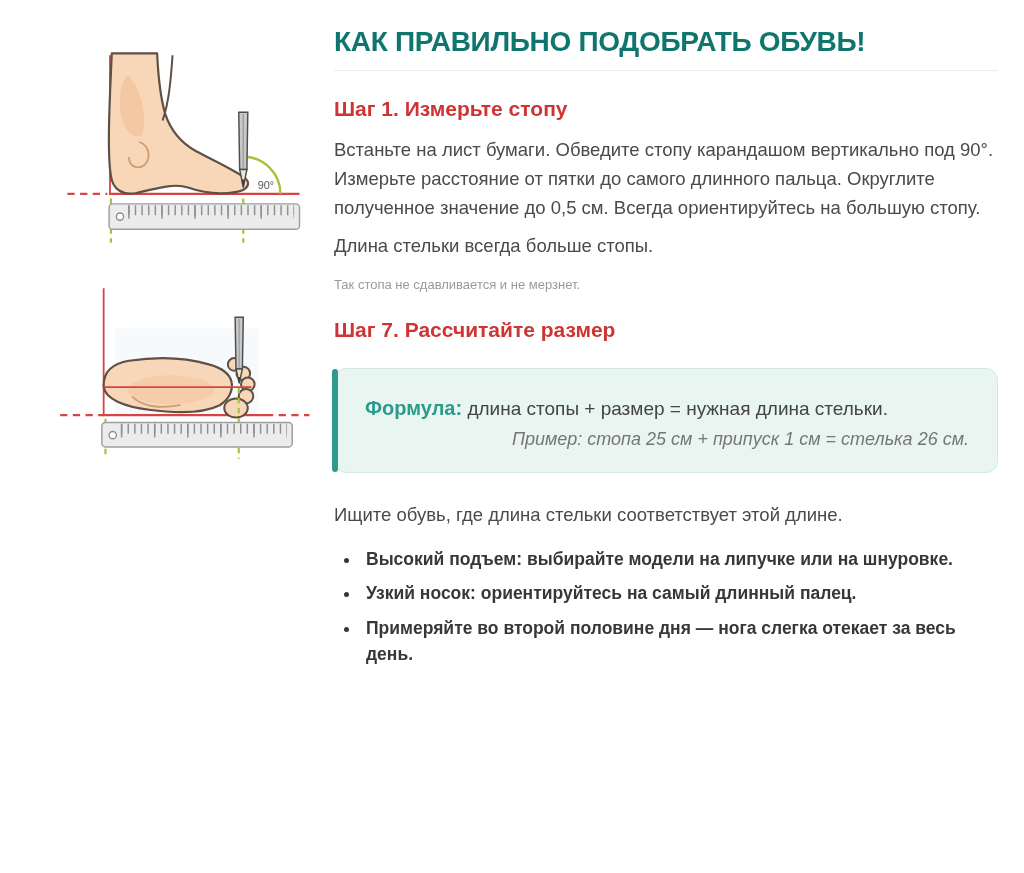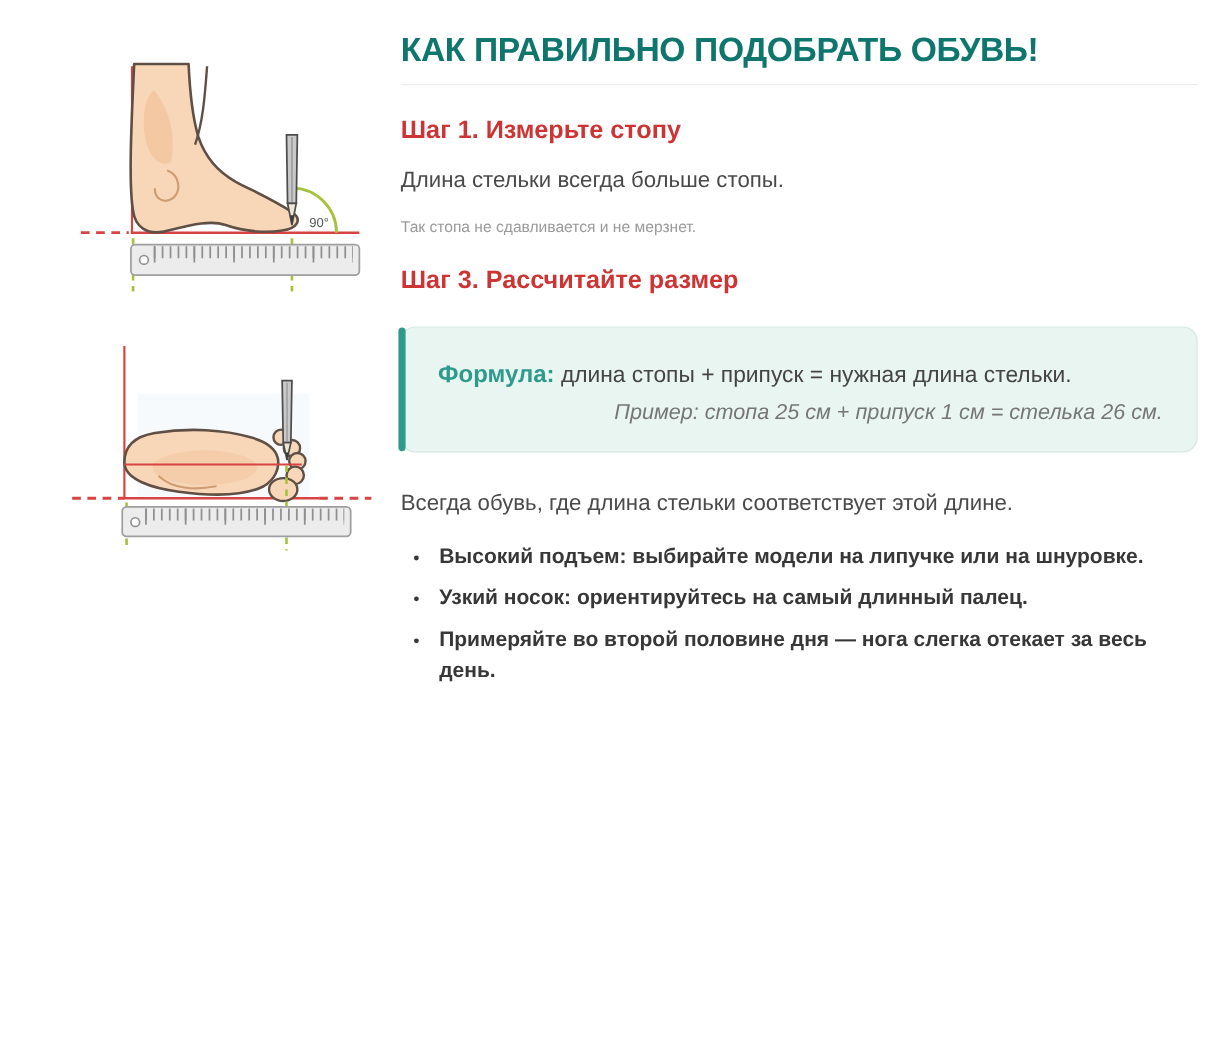--- a/index.html
+++ b/index.html
@@ -209,34 +209,35 @@
       </svg>
     </figure>
   </aside>
 
   <main class="content">
 
     <h1 class="page-title">КАК ПРАВИЛЬНО ПОДОБРАТЬ ОБУВЬ!</h1>
 
     <section class="step">
       <h2 class="step-heading">Шаг 1. Измерьте стопу</h2>
+      <p class="body-text">Встаньте на лист бумаги. Обведите стопу карандашом вертикально под 90°. Измерьте расстояние от пятки до самого длинного пальца. Округлите полученное значение до 0,5 см. Всегда ориентируйтесь на большую стопу.</p>
     </section>
 
     <section class="step">
       <p class="body-text">Длина стельки всегда больше стопы.</p>
       <p class="fine-note">Так стопа не сдавливается и не мерзнет.</p>
     </section>
 
     <section class="step">
-      <h2 class="step-heading">Шаг 3. Рассчитайте размер</h2>
+      <h2 class="step-heading">Шаг 7. Рассчитайте размер</h2>
       <div class="formula-box">
-        <p class="formula-line"><span class="formula-label">Формула:</span> <span>длина стопы + припуск = нужная длина стельки.</span></p>
+        <p class="formula-line"><span class="formula-label">Формула:</span> <span>длина стопы + размер = нужная длина стельки.</span></p>
         <p class="formula-example">Пример: стопа 25 см + припуск 1 см = стелька 26 см.</p>
       </div>
-      <p class="body-text after-box">Всегда обувь, где длина стельки соответствует этой длине.</p>
+      <p class="body-text after-box">Ищите обувь, где длина стельки соответствует этой длине.</p>
     </section>
 
     <section class="step">
       <ul class="step-list">
         <li>Высокий подъем: выбирайте модели на липучке или на шнуровке.</li>
         <li>Узкий носок: ориентируйтесь на самый длинный палец.</li>
         <li>Примеряйте во второй половине дня — нога слегка отекает за весь день.</li>
       </ul>
     </section>
 

